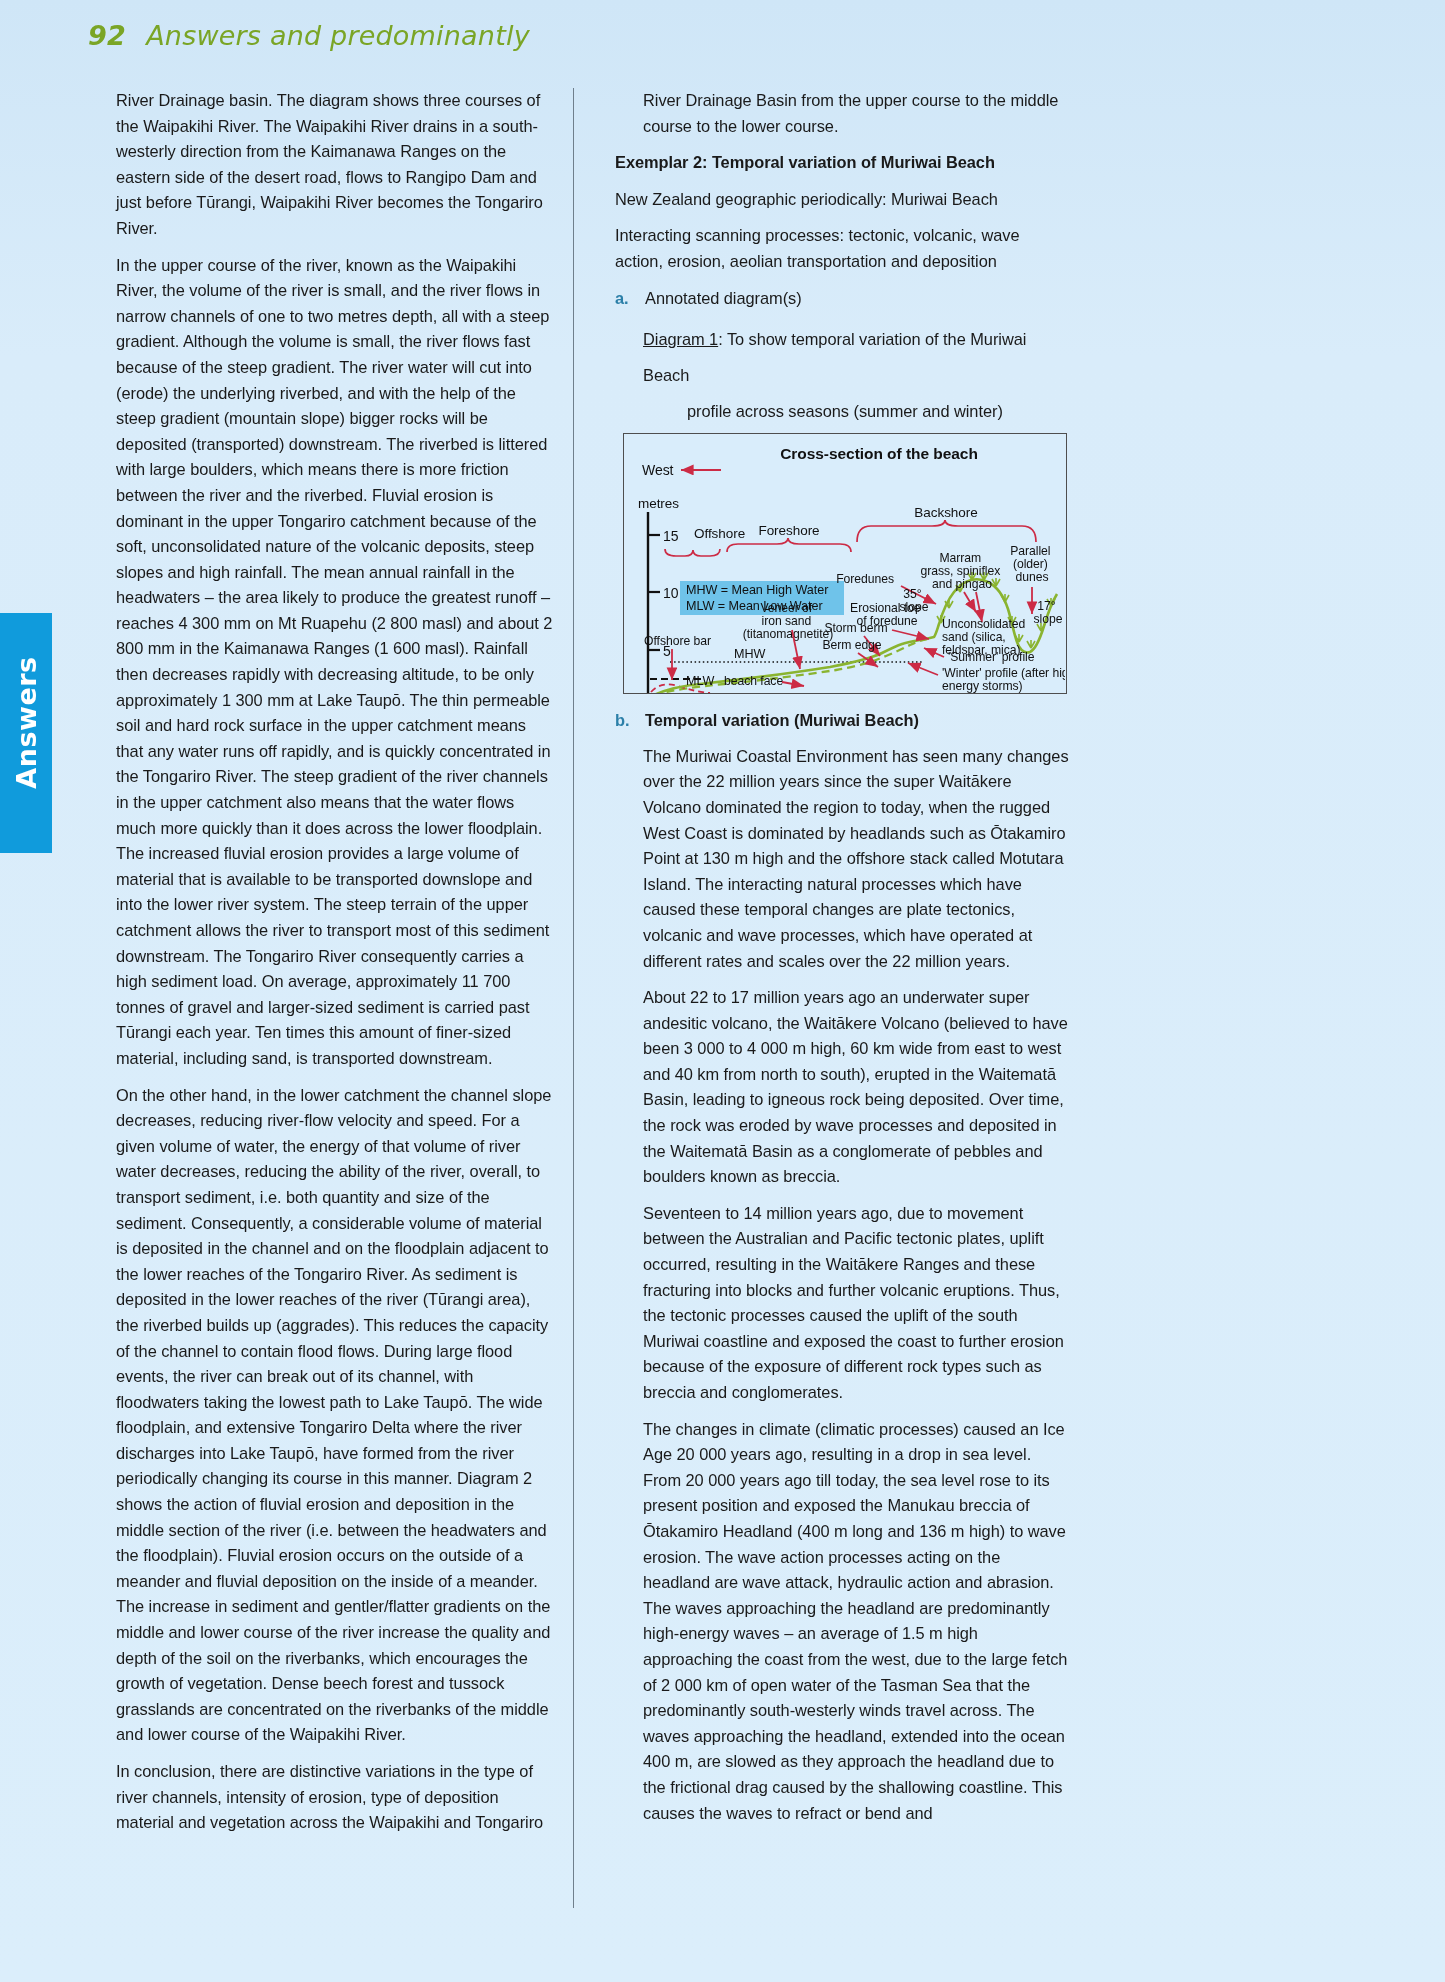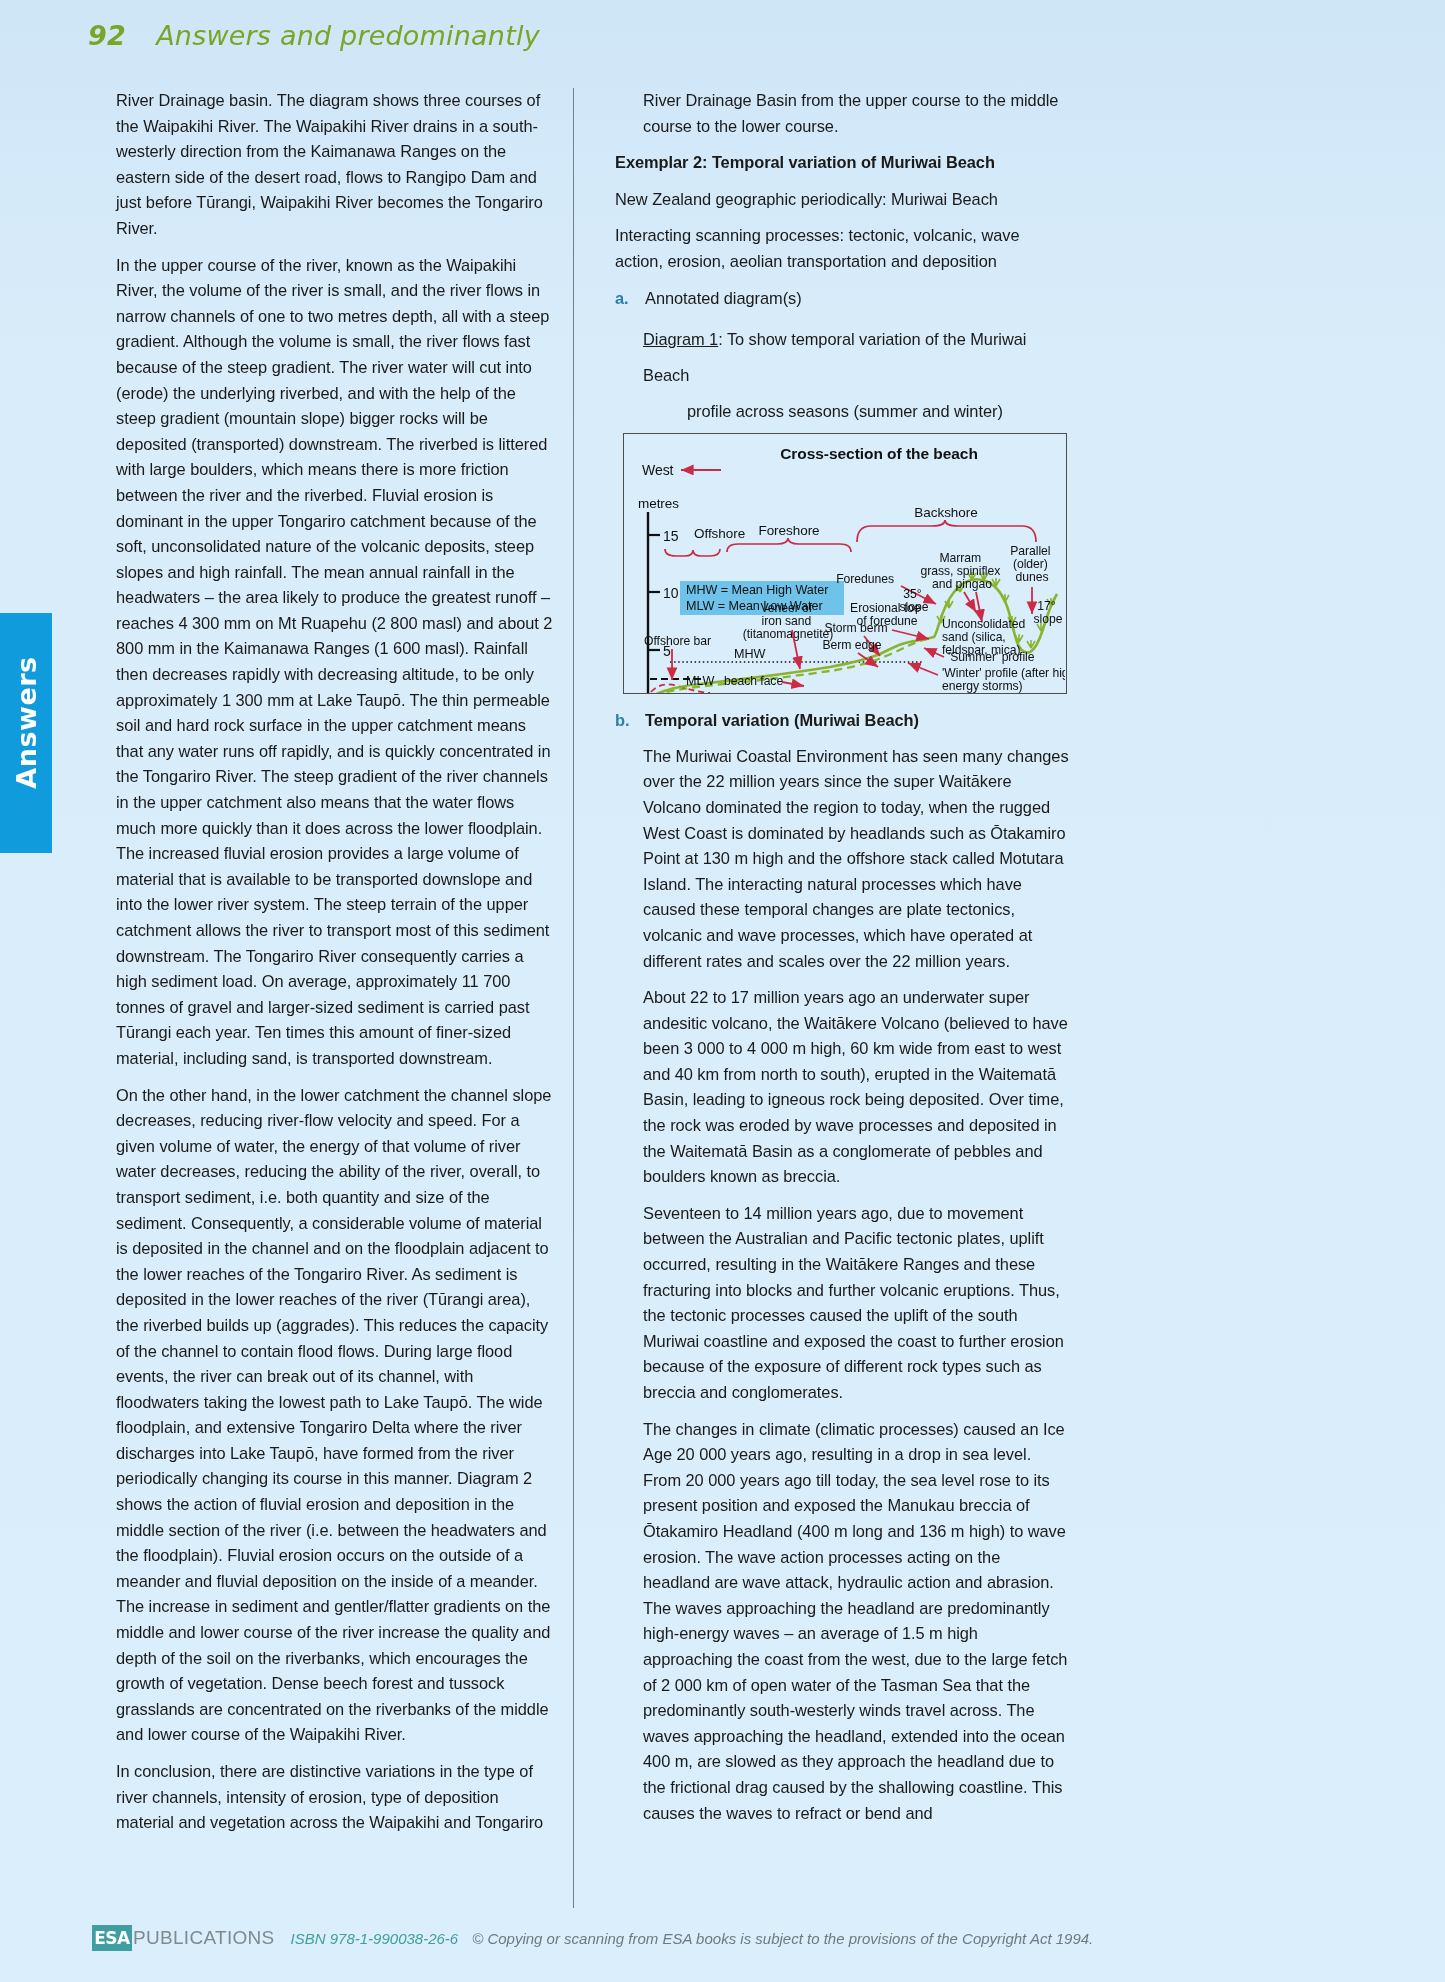--- a/index.html
+++ b/index.html
@@ -21,21 +21,21 @@
     background: linear-gradient(180deg, #cfe6f7 0%, #d9ecfa 18%, #dbeefb 100%);
   }
 
   
   .header {
     position: absolute;
     left: 88px;
     top: 20px;
     display: flex;
     align-items: baseline;
-    gap: 30px;
+    gap: 20px;
   }
   .page-num {
     font-family: "DejaVu Sans", sans-serif;
     font-style: italic;
     font-weight: bold;
     font-size: 27px;
     color: #7aa526;
     letter-spacing: .3px;
   }
   .header-title {
@@ -369,20 +369,14 @@
       <span class="ab-marker">b.</span>
       <span class="ab-body" style="font-weight:bold">Temporal variation (Muriwai Beach)</span>
     </div>
 
     <p class="indent-p">The Muriwai Coastal Environment has seen many changes over the 22 million years since the super Waitākere Volcano dominated the region to today, when the rugged West Coast is dominated by headlands such as Ōtakamiro Point at 130 m high and the offshore stack called Motutara Island. The interacting natural processes which have caused these temporal changes are plate tectonics, volcanic and wave processes, which have operated at different rates and scales over the 22 million years.</p>
     <p class="indent-p">About 22 to 17 million years ago an underwater super andesitic volcano, the Waitākere Volcano (believed to have been 3 000 to 4 000 m high, 60 km wide from east to west and 40 km from north to south), erupted in the Waitematā Basin, leading to igneous rock being deposited. Over time, the rock was eroded by wave processes and deposited in the Waitematā Basin as a conglomerate of pebbles and boulders known as breccia.</p>
     <p class="indent-p">Seventeen to 14 million years ago, due to movement between the Australian and Pacific tectonic plates, uplift occurred, resulting in the Waitākere Ranges and these fracturing into blocks and further volcanic eruptions. Thus, the tectonic processes caused the uplift of the south Muriwai coastline and exposed the coast to further erosion because of the exposure of different rock types such as breccia and conglomerates.</p>
     <p class="indent-p">The changes in climate (climatic processes) caused an Ice Age 20 000 years ago, resulting in a drop in sea level. From 20 000 years ago till today, the sea level rose to its present position and exposed the Manukau breccia of Ōtakamiro Headland (400 m long and 136 m high) to wave erosion. The wave action processes acting on the headland are wave attack, hydraulic action and abrasion. The waves approaching the headland are predominantly high-energy waves – an average of 1.5 m high approaching the coast from the west, due to the large fetch of 2 000 km of open water of the Tasman Sea that the predominantly south-westerly winds travel across. The waves approaching the headland, extended into the ocean 400 m, are slowed as they approach the headland due to the frictional drag caused by the shallowing coastline. This causes the waves to refract or bend and</p>
   </div>
 
-  <div class="footer">
-    <span class="esa-mark">ESA</span>
-    <span class="esa-pub">PUBLICATIONS</span>
-    <span class="esa-isbn">ISBN 978-1-990038-26-6</span>
-    <span class="esa-copy">© Copying or scanning from ESA books is subject to the provisions of the Copyright Act 1994.</span>
-  </div>
 
 </div>
 
 </body></html>

